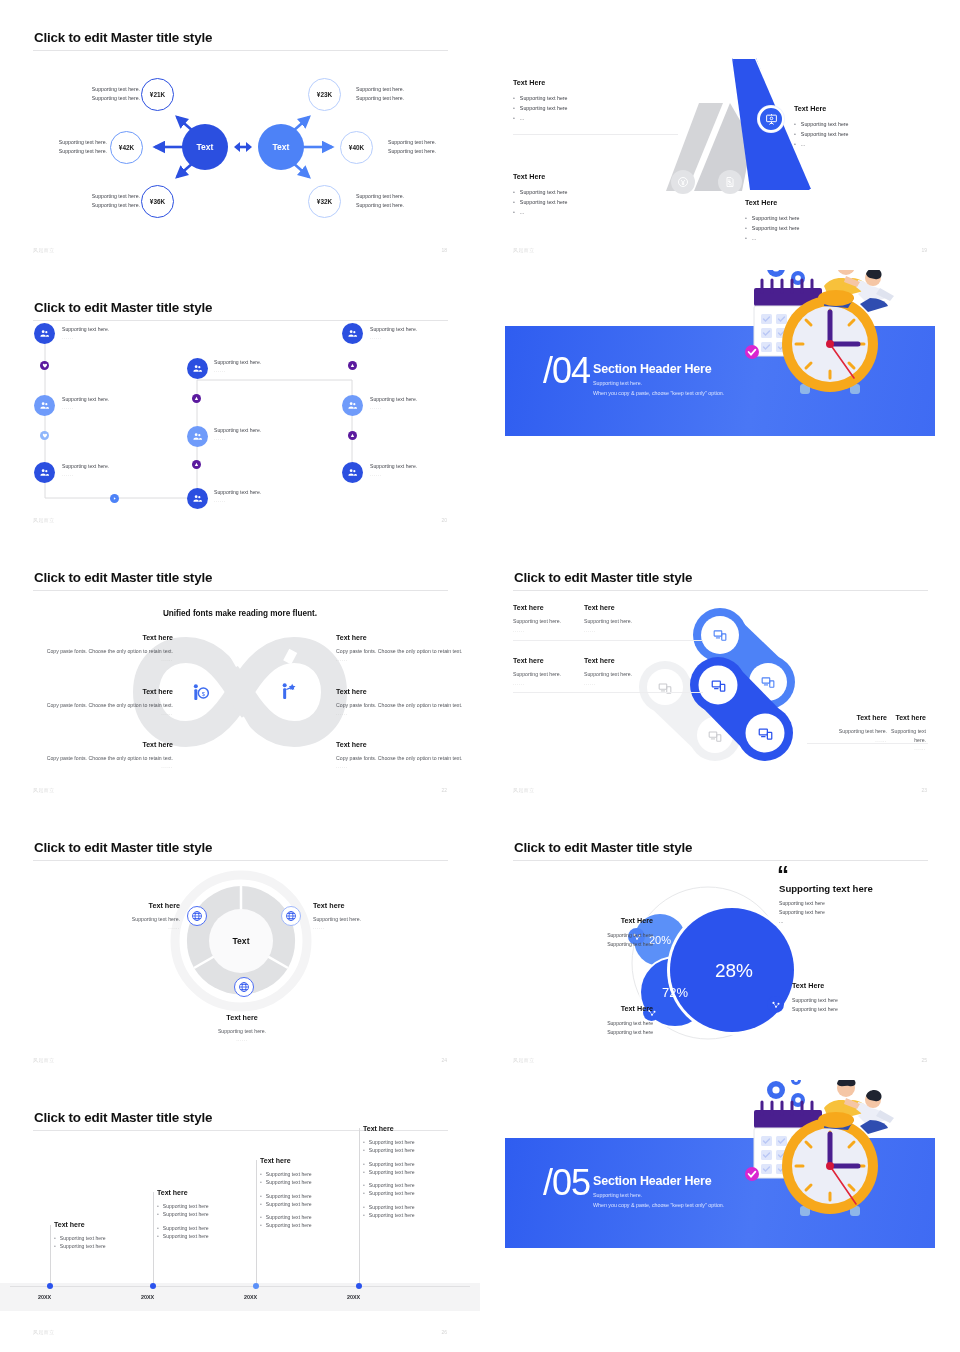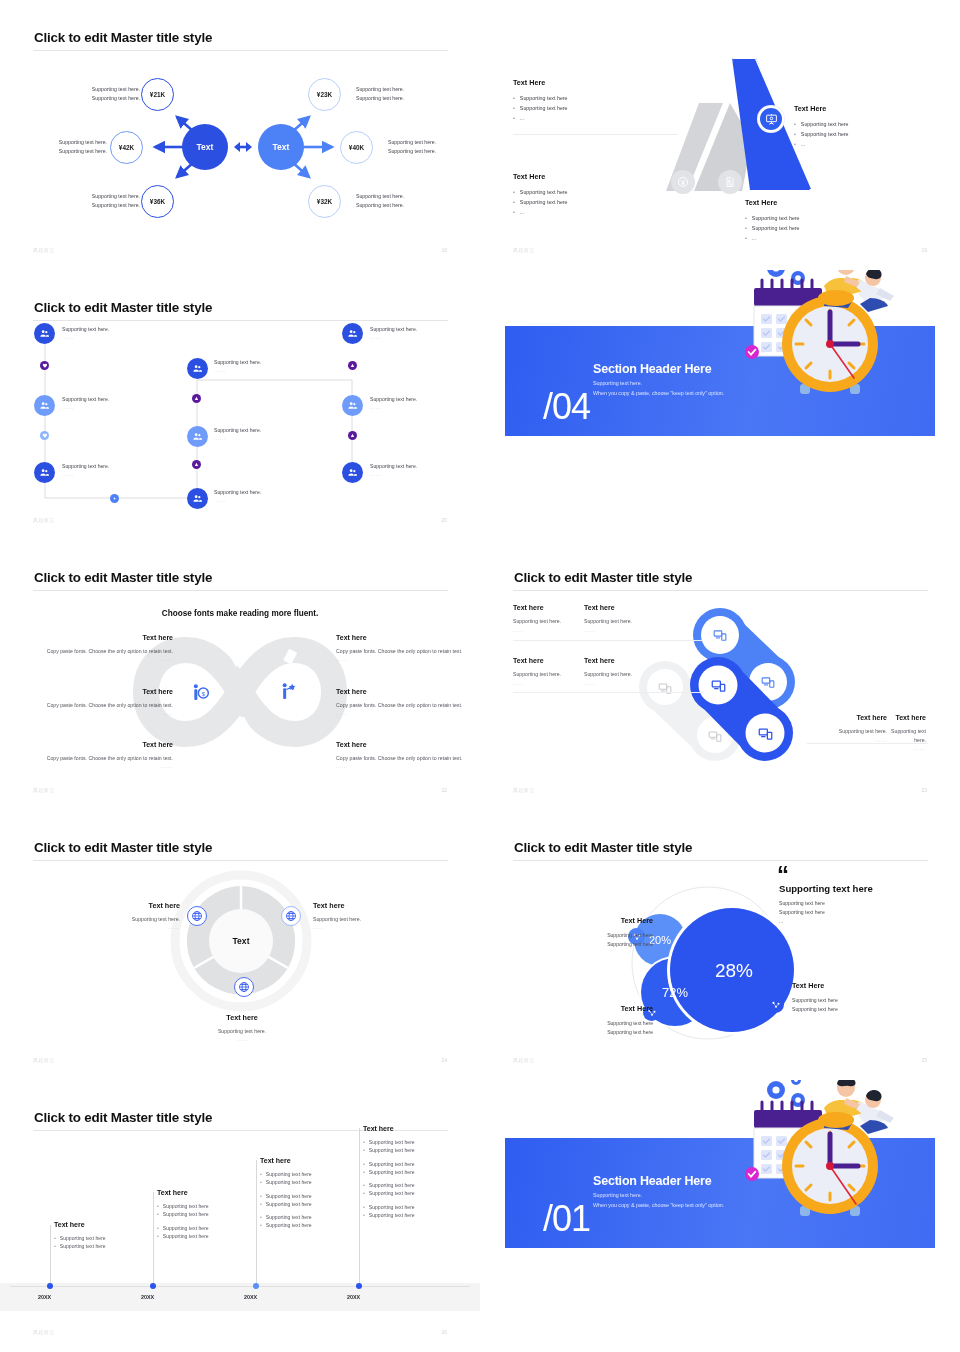--- a/index.html
+++ b/index.html
@@ -71,21 +71,21 @@
   .d3 { position:absolute; width:9px; height:9px; border-radius:50%;
         display:flex; align-items:center; justify-content:center; }
   .s3-txt { position:absolute; font-size:5.1px; color:#44464d; line-height:1.5; }
 
   
   .sec {
     position:absolute; left:25px; top:56px; width:430px; height:110px;
     background:linear-gradient(100deg,#2f5df0 0%,#4a77f5 58%,#3f6bf3 100%);
   }
   .sec-num { position:absolute; left:38px; top:27px; color:#fff;
-             font-size:36px; font-weight:300; letter-spacing:-1px; line-height:1;margin-top:36px; }
+             font-size:36px; font-weight:300; letter-spacing:-1px; line-height:1; }
   .sec-h { position:absolute; left:88px; top:36px; color:#fff;
            font-size:12.5px; font-weight:bold; letter-spacing:-.2px; }
   .sec-s { position:absolute; left:88px; top:53px; color:#dde6ff;
            font-size:5.3px; line-height:1.85; }
   .illus { position:absolute; left:248px; top:-34px; width:190px; height:170px; }
 
   
   .s5-sub { position:absolute; left:0; right:0; top:69px; text-align:center;
             font-size:8.2px; font-weight:bold; color:#111; }
   .s5-blk { position:absolute; width:140px; font-size:5.2px; color:#55575d; line-height:1.65; }
@@ -550,21 +550,21 @@
       <path d="M142 62c8 0 16 3 18 8l-20 6-8-8z" fill="#2f4db0"></path>
       <path d="M152 52l14 8-4 5-14-7z" fill="#dfe3ef"></path>
       <path d="M118 40l14 6-3 5-13-5z" fill="#f5c6a5"></path>
     </g>
   </svg>
 </div>
 
 <div class="slide">
   <div class="s-title">Click to edit Master title style</div>
   <div class="s-rule"></div>
-  <div class="s5-sub">Choose fonts make reading more fluent.</div>
+  <div class="s5-sub">Unified fonts make reading more fluent.</div>
 
   <svg width="480" height="270" style="position:absolute;left:0;top:0;">
     <g fill="none" stroke="#e6e7e9" stroke-width="26">
       <path d="M240,152 C222,122 206,110 186,110 C162,110 146,128 146,152 C146,176 162,194 186,194 C206,194 222,182 240,152 Z"></path>
       <path d="M240,152 C258,122 274,110 294,110 C318,110 334,128 334,152 C334,176 318,194 294,194 C274,194 258,182 240,152 Z"></path>
     </g>
     <rect x="232" y="112" width="9" height="14" fill="#fff" transform="rotate(-30 236 119)"></rect>
     <rect x="239" y="178" width="9" height="14" fill="#fff" transform="rotate(-30 243 185)"></rect>
     <rect x="286" y="110" width="9" height="13" fill="#fff" transform="rotate(28 290 116)"></rect>
   </svg>
@@ -985,21 +985,21 @@
           <span>Supporting text here</span>
         </div>
   </div>
 
   <div class="s-foot">风起而立</div>
   <div class="s-num">26</div>
 </div>
 
 <div class="slide" style="height:272px;">
   <div class="sec" style="top:58px;">
-    <div class="sec-num">/01</div>
+    <div class="sec-num">/05</div>
     <div class="sec-h">Section Header Here</div>
     <div class="sec-s">
       <div>Supporting text here.</div>
       <div>When you copy &amp; paste, choose "keep text only" option.</div>
     </div>
   </div>
   <svg class="illus" style="top:-22px;" viewBox="0 0 190 170">
     <g fill="#3d6cf0">
       <circle cx="48" cy="32" r="9"></circle>
           <circle cx="48" cy="32" r="3.6" fill="#fff"></circle>

